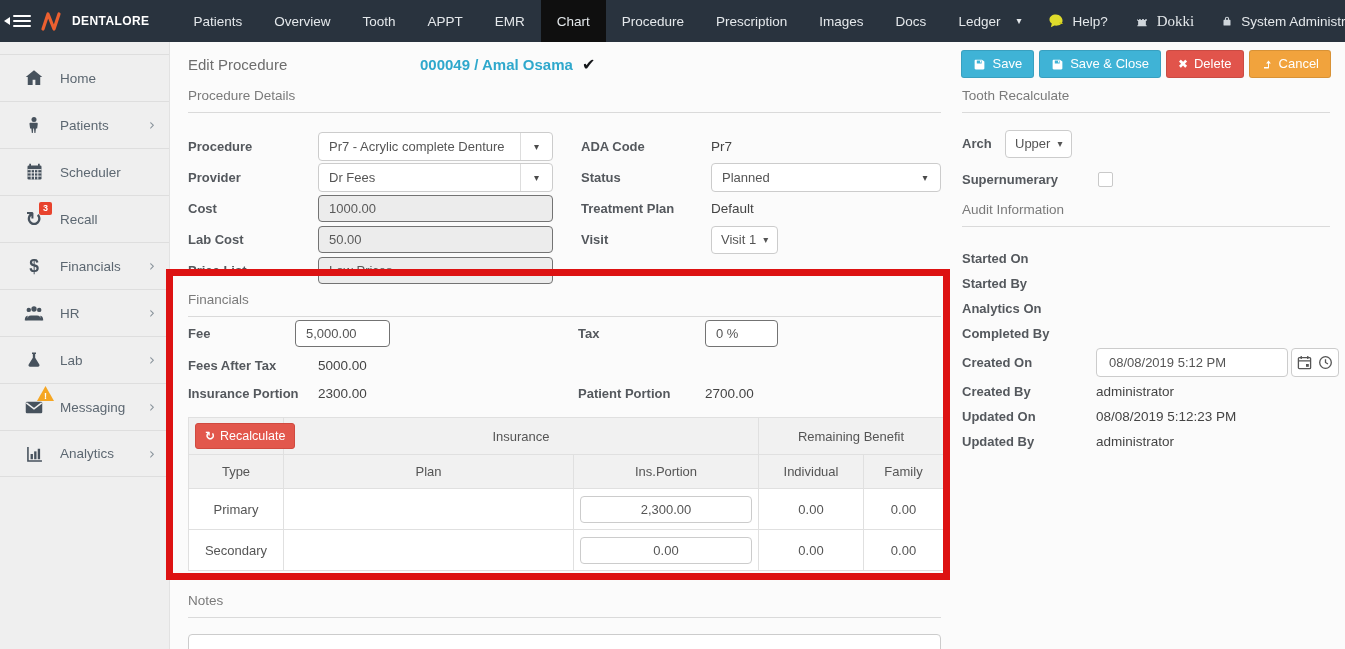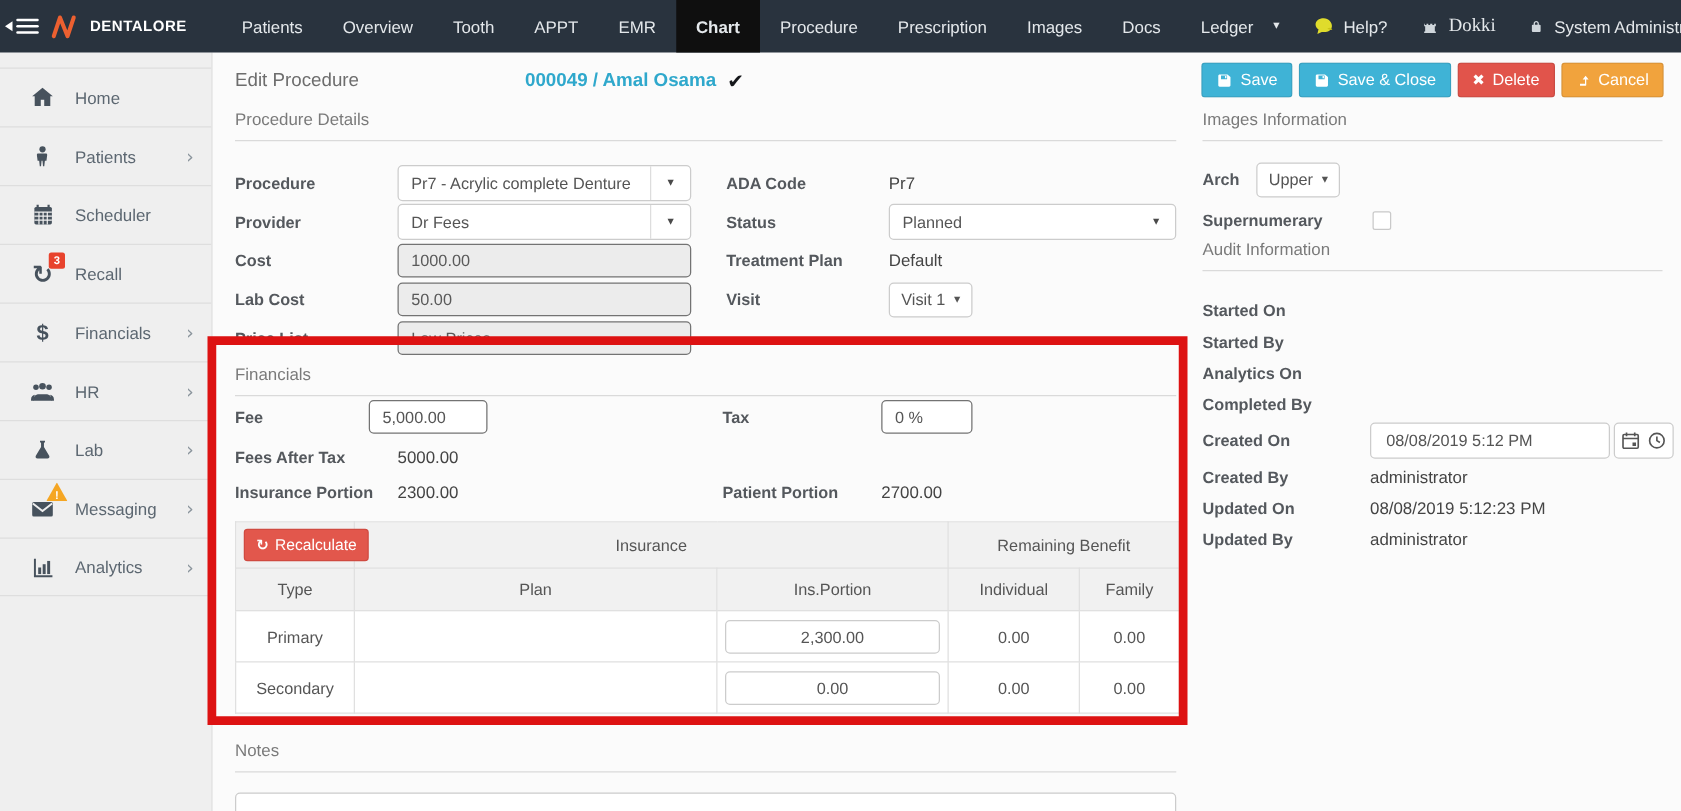--- a/index.html
+++ b/index.html
@@ -8,21 +8,21 @@
 
   
   .topbar { height:42px; background:#29333e; display:flex; align-items:stretch; color:#e4e8eb; font-size:13.5px; position:relative; z-index:10; }
   .menu-toggle { width:56px; display:flex; align-items:center; justify-content:center; cursor:pointer; }
   .mt-tri { width:0; height:0; border:4px solid transparent; border-right:6px solid #fff; margin-right:3px; }
   .mt-bars div { width:18px; height:2.5px; background:#fff; border-radius:1px; margin:2.5px 0; }
   .brand { display:flex; align-items:center; gap:9px; padding:0 28px 0 8px; cursor:pointer; }
   .brand-text { font-weight:bold; font-size:12px; letter-spacing:.4px; color:#fff; }
   .nav { display:flex; align-items:stretch; }
   .nav-item { display:flex; align-items:center; padding:0 16px; cursor:pointer; white-space:nowrap; }
-  .nav-item.active { background:#0f0f0f;font-weight:bold; }
+  .nav-item.active { background:#0f0f0f; }
   .top-right { margin-left:auto; display:flex; align-items:center; gap:26px; padding-right:18px; }
   .tr-item { display:flex; align-items:center; gap:7px; cursor:pointer; white-space:nowrap; }
   .caret { font-family:"DejaVu Sans", sans-serif; font-size:10px; line-height:1; }
   .serif { font-family:"Liberation Serif", serif; font-size:15px; }
 
   
   .body { display:flex; height:607px; }
   .sidebar { width:170px; background:#efefef; border-right:1px solid #e2e2e2; padding-top:12px; flex:none; }
   .side-item { height:47px; display:flex; align-items:center; padding:0 14px 0 20px; border-top:1px solid #dedede; color:#5c6771; font-size:13.5px; cursor:pointer; }
   .side-item:last-child { border-bottom:1px solid #dedede; }
@@ -86,21 +86,21 @@
   .refresh-glyph { font-family:"DejaVu Sans", sans-serif; font-weight:bold; font-size:12px; line-height:1; }
   .ins-input { width:172px; height:27px; border:1px solid #ccc; border-radius:4px; text-align:center; font-family:"Liberation Sans", sans-serif; font-size:13px; color:#555; }
 
   
   .notes-title { margin-top:22px; }
   .notes-toolbar { margin-top:16px; border:1px solid #ccc; border-radius:4px; background:#fff; padding:6px 8px; height:44px; display:flex; align-items:flex-start; }
 
   
   .tooth-row1 { display:flex; align-items:center; margin-top:16px; height:29px; }
   .tooth-row1 .lbl { width:43px; }
-  .tooth-row2 { display:flex; align-items:flex-end; margin-top:4px; height:22px; }
+  .tooth-row2 { display:flex; align-items:flex-start; margin-top:14px; height:22px; }
   .tooth-row2 .lbl { width:136px; }
   .checkbox { width:15px; height:15px; border:1px solid #c9c9c9; border-radius:2px; background:#fff; display:inline-block; cursor:pointer; }
   .audit-title { margin-top:8px; }
   .audit-grid { display:grid; grid-template-columns:134px 1fr; margin-top:19px; align-items:center; }
   .audit-grid > div { height:25px; display:flex; align-items:center; }
   .audit-grid > .tall { height:33px; }
   .dtp { display:flex; align-items:center; gap:3px; }
   .dtp-input { width:192px; height:29px; border:1px solid #ccc; border-radius:4px; padding:0 12px; font-family:"Liberation Sans", sans-serif; font-size:13px; color:#555; }
   .dtp-icons { display:flex; align-items:center; height:29px; border:1px solid #ccc; border-radius:4px; background:#fff; padding:0 5px; gap:6px; }
   .dtp-icons span { display:flex; align-items:center; color:#555; cursor:pointer; }
@@ -418,21 +418,21 @@
           <div class="notes-toolbar">
             
             
             
             
             
           </div>
         </div>
 
         <div class="col-right">
-          <div class="section-title" style="margin-top:4px;">Images Information</div>
+          <div class="section-title" style="margin-top:4px;">Tooth Recalculate</div>
 
           <div class="tooth-row1">
             <span class="lbl">Arch</span>
             <span class="kselect-sm">
               <span>Upper</span>
               <span class="caret">▾</span>
             </span>
           </div>
           <div class="tooth-row2">
             <span class="lbl">Supernumerary</span>

